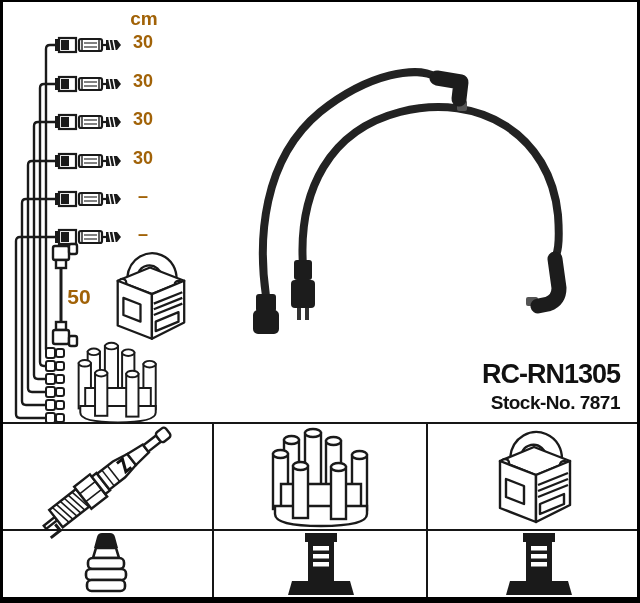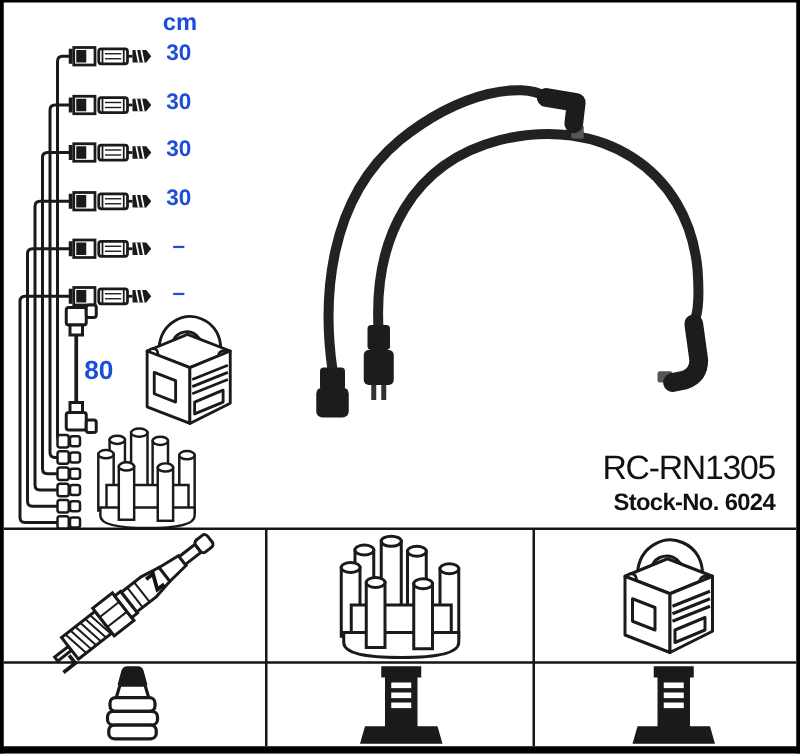--- a/index.html
+++ b/index.html
@@ -11,27 +11,27 @@
   .frame.top{left:0;top:0;width:640px;height:2px;}
   .frame.left{left:0;top:0;width:3px;height:603px;}
   .frame.right{left:637px;top:0;width:3px;height:603px;}
   .frame.bottom{left:0;top:597px;width:640px;height:6px;}
   .tline{position:absolute;background:#161616;z-index:6;}
   .tline.top{left:3px;top:422px;width:634px;height:2px;}
   .tline.row{left:3px;top:529px;width:634px;height:2px;}
   .tline.col1{left:212px;top:424px;width:2px;height:173px;}
   .tline.col2{left:426px;top:424px;width:2px;height:173px;}
   svg{position:absolute;overflow:visible;}
-  .lbl{position:absolute;z-index:8;font-weight:bold;color:#1d4ed8;
+  .lbl{position:absolute;z-index:8;font-weight:bold;color:#a16207;
        text-align:center;line-height:1;pointer-events:none;}
   .lbl.cm{left:121px;top:9px;width:46px;font-size:19px;}
   .lbl.len{left:119px;width:48px;font-size:18px;}
   .lbl.fifty{left:60px;top:286px;width:38px;font-size:21px;}
   .codes{position:absolute;right:20px;top:360px;z-index:8;text-align:right;}
-  .codes .part{font-size:27px;font-weight:normal;letter-spacing:-1px;line-height:1.05;}
+  .codes .part{font-size:27px;font-weight:bold;letter-spacing:-1px;line-height:1.05;}
   .codes .stock{font-size:19px;font-weight:bold;letter-spacing:-0.5px;margin-top:5px;line-height:1.05;}
 </style>
 </head>
 <body>
 
 <div class="stage">
 
   <svg width="0" height="0">
     <defs>
       <g id="def-connector" stroke="#1a1a1a" fill="none" stroke-width="2.2">
@@ -168,21 +168,21 @@
     <use href="#def-cap" transform="translate(118,383) scale(0.82)"></use>
   </svg>
 
   <div class="lbl cm">cm</div>
   <div class="lbl len" style="top:33px">30</div>
   <div class="lbl len" style="top:72px">30</div>
   <div class="lbl len" style="top:110px">30</div>
   <div class="lbl len" style="top:149px">30</div>
   <div class="lbl len" style="top:187px">–</div>
   <div class="lbl len" style="top:225px">–</div>
-  <div class="lbl fifty">80</div>
+  <div class="lbl fifty">50</div>
 
   <svg style="left:220px;top:0;" width="420" height="422" viewBox="220 0 420 422">
 
     <g>
       <path d="M303,266 C298,190 330,130 400,112 C480,92 550,135 558,215 C560,243 558,254 553,263" stroke="#222" stroke-width="8" fill="none" stroke-linecap="round"></path>
       <rect x="526" y="297" width="12" height="9" fill="#555" rx="2"></rect>
       <path d="M555,259 L559,288 Q559,300 548,304 L538,306" stroke="#1c1c1c" stroke-width="15" fill="none" stroke-linecap="round" stroke-linejoin="round"></path>
       <rect x="294" y="260" width="18" height="20" rx="3" fill="#1c1c1c"></rect>
       <rect x="291" y="280" width="24" height="28" rx="4" fill="#1c1c1c"></rect>
       <rect x="297" y="308" width="4" height="12" fill="#333"></rect>
@@ -193,21 +193,21 @@
       <path d="M266,296 C258,240 262,160 320,112 C370,72 418,66 436,77" stroke="#222" stroke-width="8" fill="none" stroke-linecap="round"></path>
       <rect x="457" y="100" width="10" height="11" fill="#555" rx="2"></rect>
       <path d="M437,78 L461,82 L459,99" stroke="#1c1c1c" stroke-width="15" fill="none" stroke-linecap="round" stroke-linejoin="round"></path>
       <rect x="256" y="294" width="20" height="18" rx="3" fill="#1c1c1c"></rect>
       <rect x="253" y="310" width="26" height="24" rx="5" fill="#1c1c1c"></rect>
     </g>
   </svg>
 
   <div class="codes">
     <div class="part">RC-RN1305</div>
-    <div class="stock">Stock-No. 6024</div>
+    <div class="stock">Stock-No. 7871</div>
   </div>
 
   <div class="tline top"></div>
   <div class="tline row"></div>
   <div class="tline col1"></div>
   <div class="tline col2"></div>
 
   <svg style="left:30px;top:426px;" width="160" height="100" viewBox="0 0 160 100">
     <g transform="translate(78,52) rotate(-38)" stroke="#1a1a1a" fill="#fff" stroke-width="2.4">
       <path d="M-82,12 L-70,12 L-70,4" fill="none" stroke-width="3"></path>

